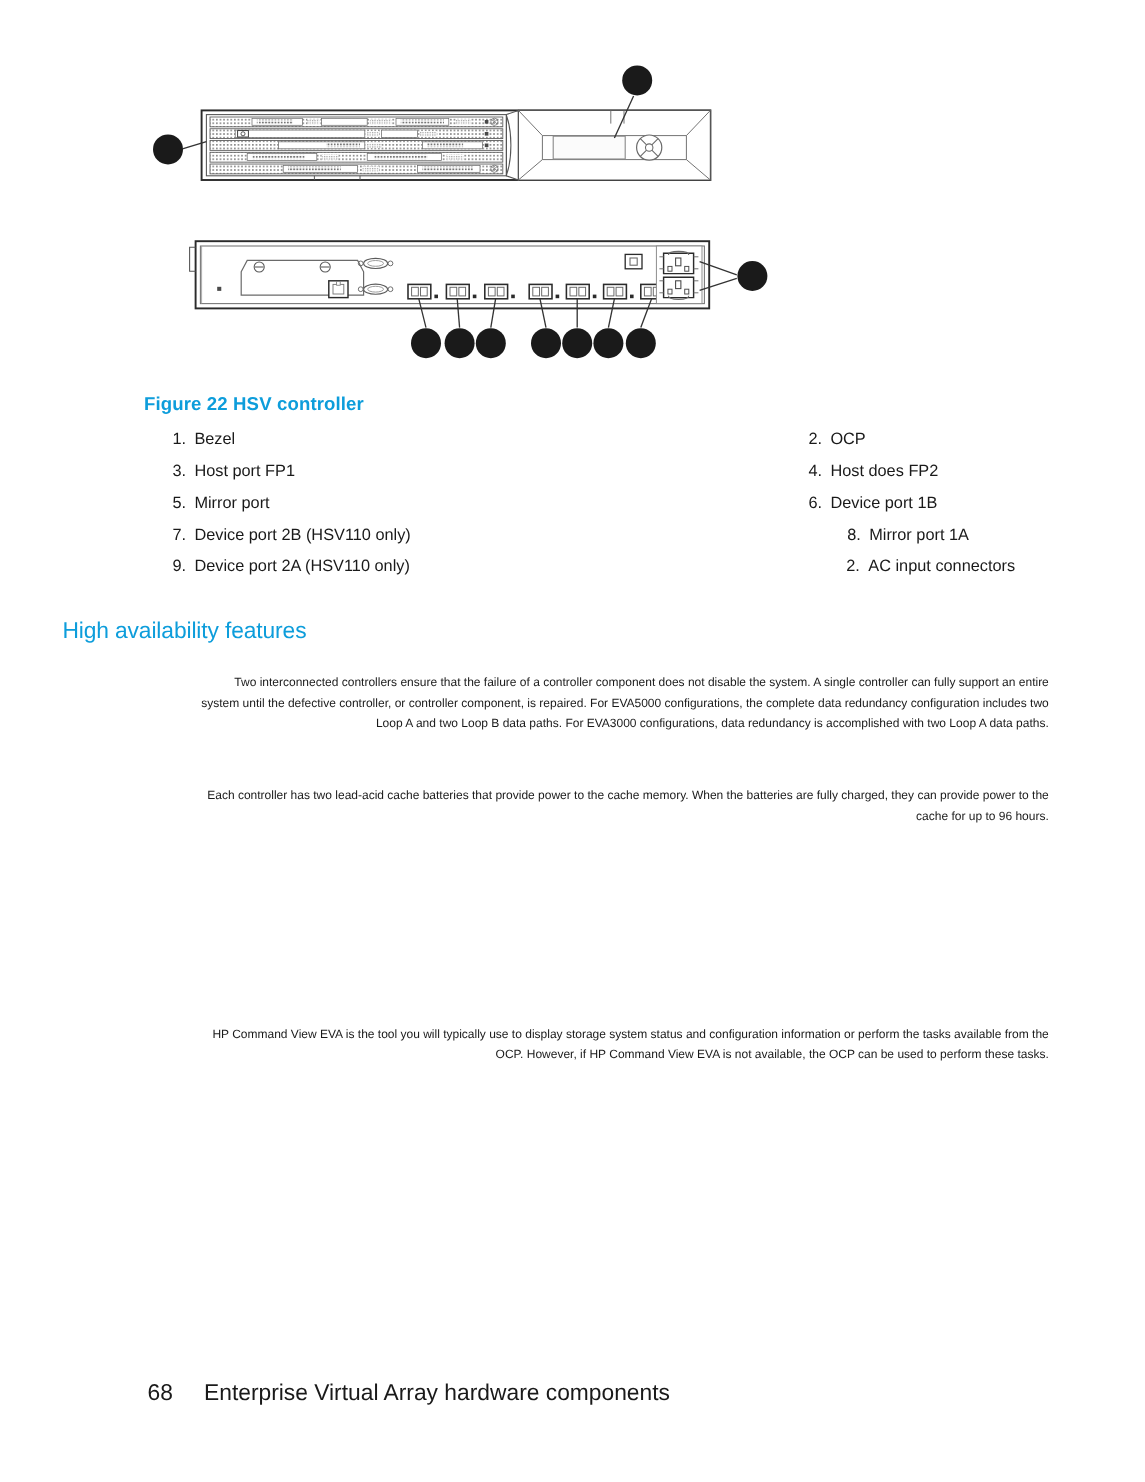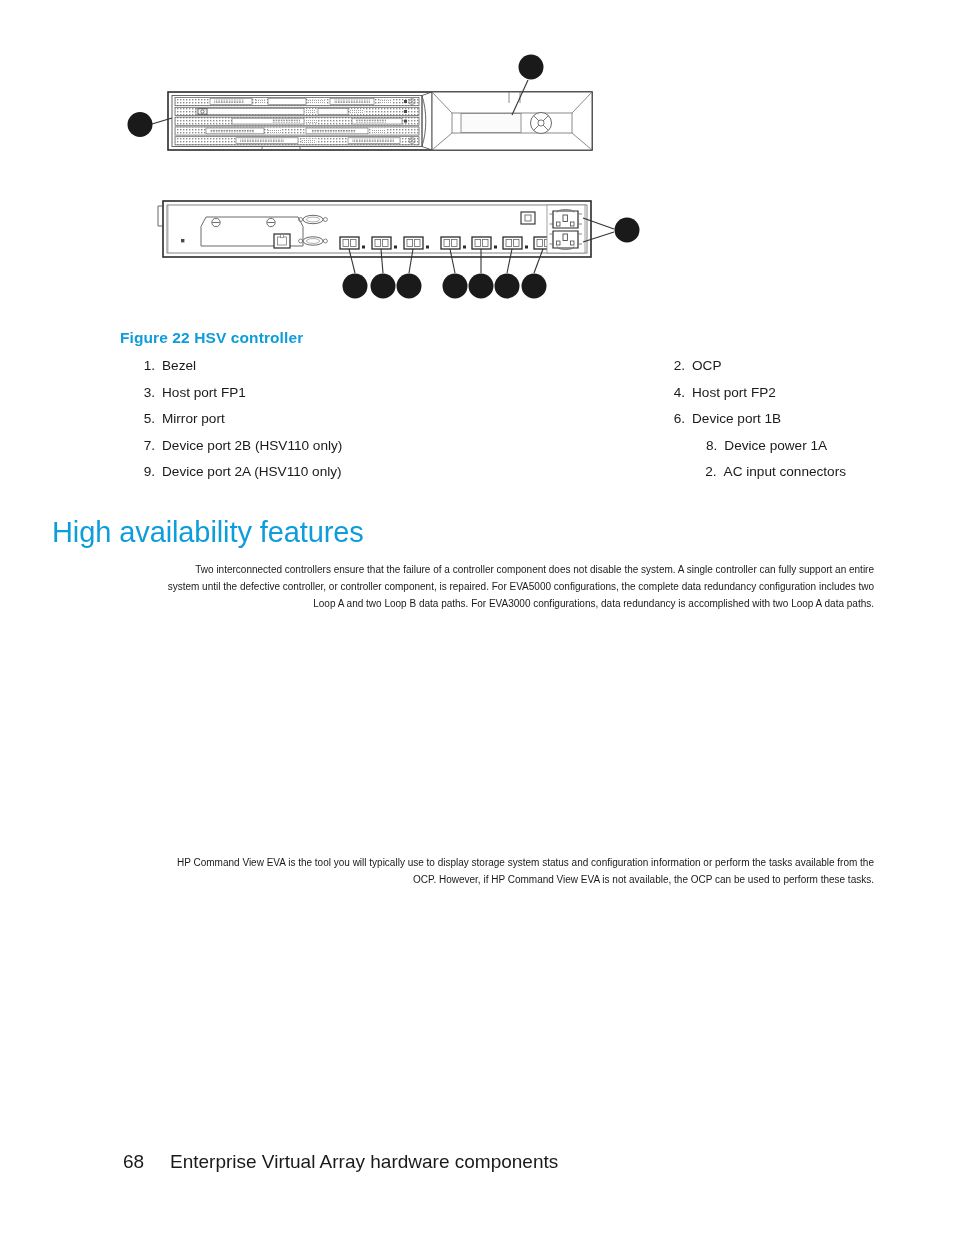--- a/index.html
+++ b/index.html
@@ -73,21 +73,21 @@
     text-align: right;
     margin-right: 7px;
     white-space: nowrap;
   }
   .legend-label { white-space: nowrap; }
 
   
   h2.section-heading {
     position: absolute;
     margin: 0;
-    font-size: 29px;
+    font-size: 19px;
     font-weight: normal;
     color: #0d9ddb;
     letter-spacing: -0.1px;
     white-space: nowrap;
   }
   h2.h-high-avail     { left: 52px; top: 516px; }
   h2.h-operator-panel { left: 52px; top: 704px; }
 
   
   .para {
@@ -426,21 +426,21 @@
       </div>
     </div>
 
     <div class="legend-row">
       <div class="legend-cell col-left">
         <span class="legend-num">3.</span>
         <span class="legend-label">Host port FP1</span>
       </div>
       <div class="legend-cell col-right">
         <span class="legend-num">4.</span>
-        <span class="legend-label">Host port FP2</span>
+        <span class="legend-label">Host does FP2</span>
       </div>
     </div>
 
     <div class="legend-row">
       <div class="legend-cell col-left">
         <span class="legend-num">5.</span>
         <span class="legend-label">Mirror port</span>
       </div>
       <div class="legend-cell col-right">
         <span class="legend-num">6.</span>
@@ -448,40 +448,41 @@
       </div>
     </div>
 
     <div class="legend-row">
       <div class="legend-cell col-left">
         <span class="legend-num">7.</span>
         <span class="legend-label">Device port 2B (HSV110 only)</span>
       </div>
       <div class="legend-cell col-right">
         <span class="legend-num">8.</span>
-        <span class="legend-label">Device power 1A</span>
+        <span class="legend-label">Mirror port 1A</span>
       </div>
     </div>
 
     <div class="legend-row">
       <div class="legend-cell col-left">
         <span class="legend-num">9.</span>
         <span class="legend-label">Device port 2A (HSV110 only)</span>
       </div>
       <div class="legend-cell col-right">
         <span class="legend-num">2.</span>
         <span class="legend-label">AC input connectors</span>
       </div>
     </div>
   </div>
 
   <h2 class="section-heading h-high-avail">High availability features</h2>
 
   <p class="para p-ha-1">Two interconnected controllers ensure that the failure of a controller component does not disable the system.  A single controller can fully support an entire system until the defective controller, or controller component, is repaired.  For EVA5000 configurations, the complete data redundancy configuration includes two Loop A and two Loop B data paths.  For EVA3000 configurations, data redundancy is accomplished with two Loop A data paths.</p>
 
+  <p class="para p-ha-2">Each controller has two lead-acid cache batteries that provide power to the cache memory.  When the batteries are fully charged, they can provide power to the cache for up to 96 hours.</p>
 
 
 
 
   <p class="para p-ocp-3">HP Command View EVA is the tool you will typically use to display storage system status and configuration information or perform the tasks available from the OCP. However, if HP Command View EVA is not available, the OCP can be used to perform these tasks.</p>
 
   <div class="footer">
     <span class="footer-page">68</span>
     <span class="footer-title">Enterprise Virtual Array hardware components</span>
   </div>

